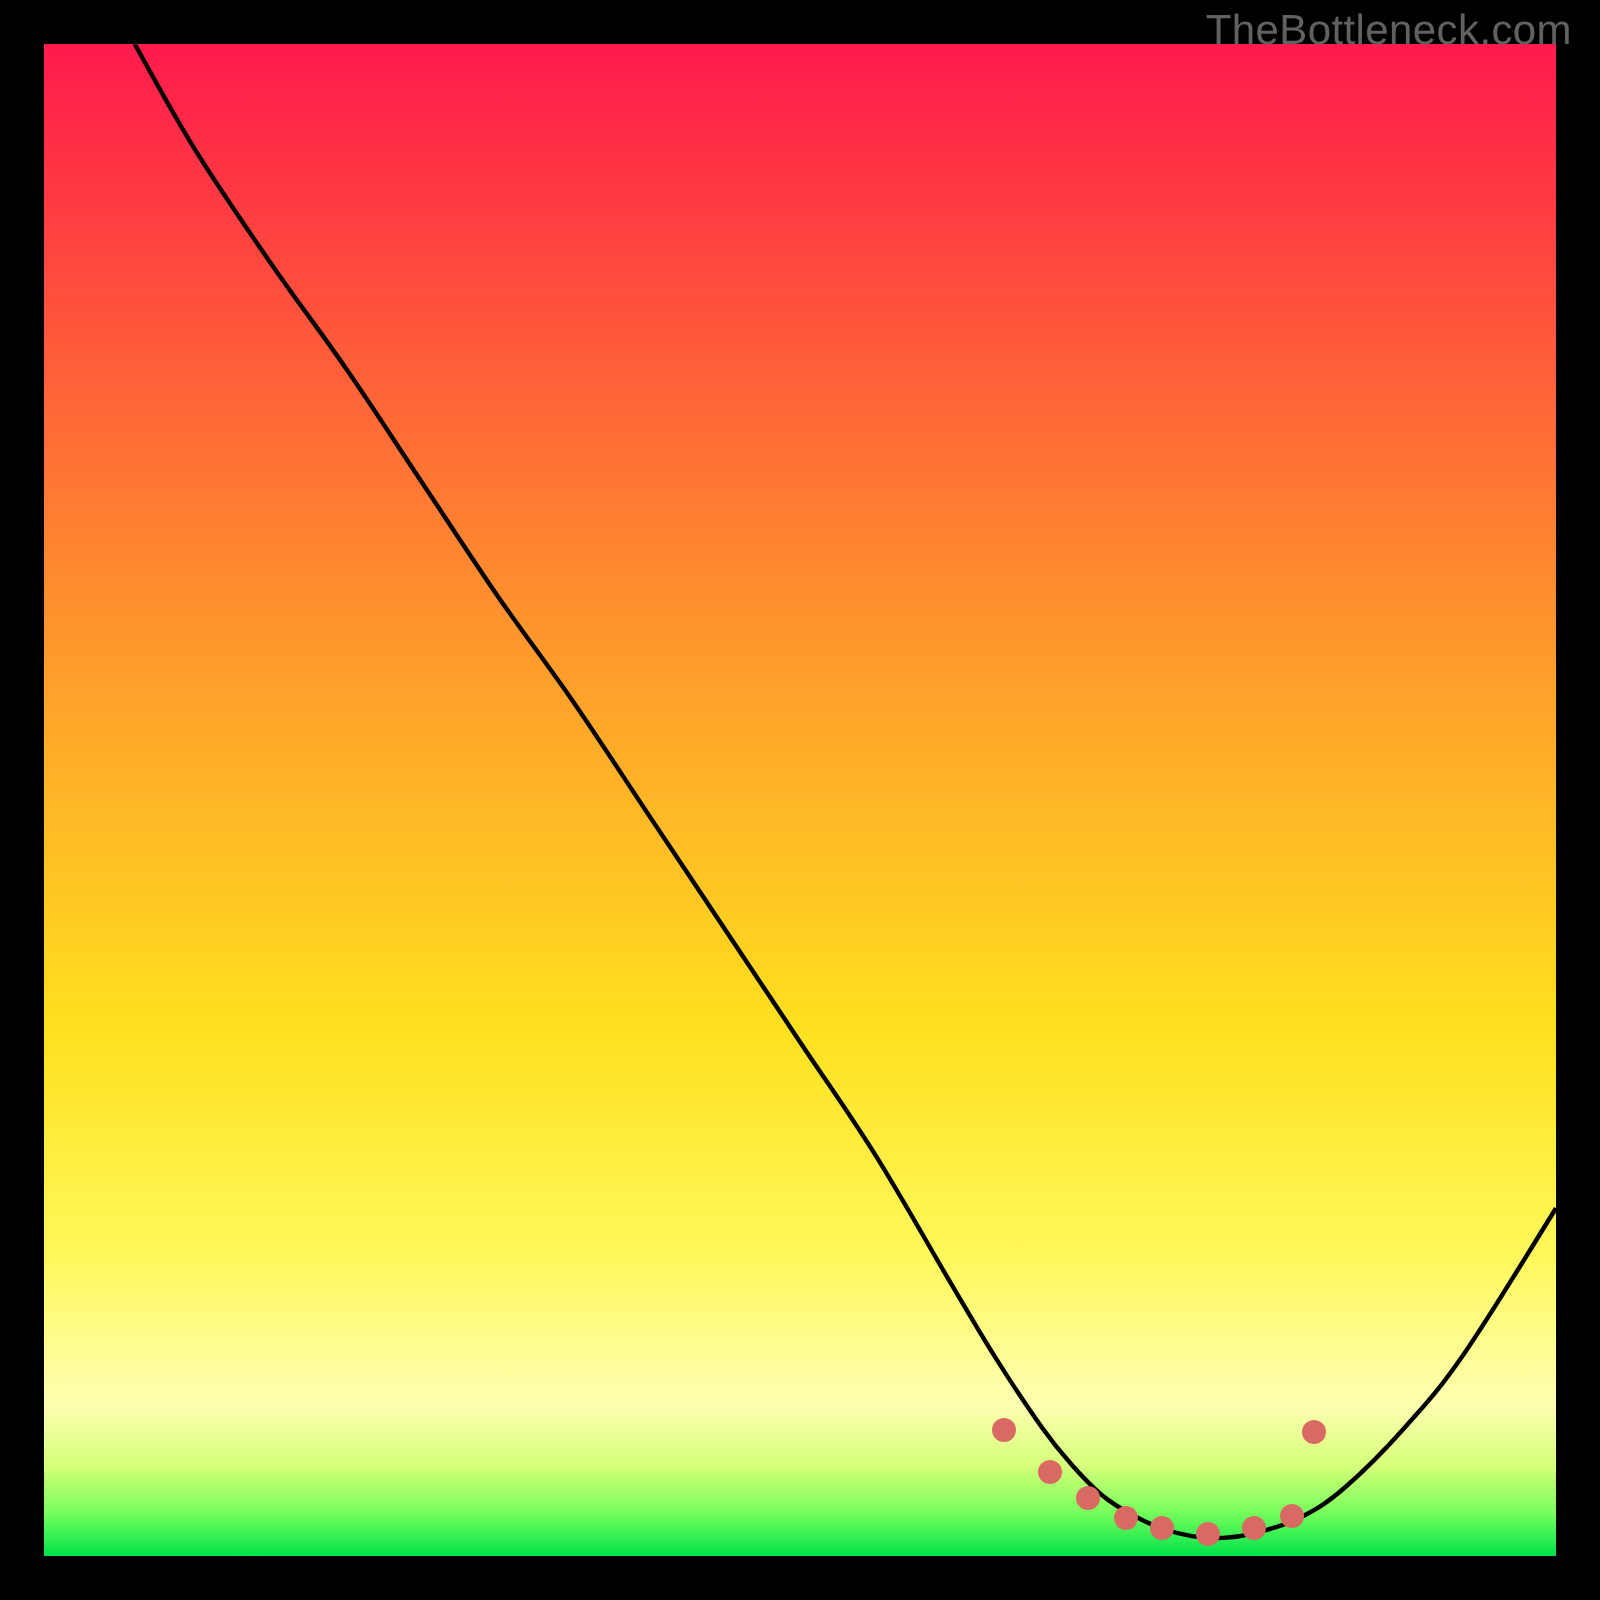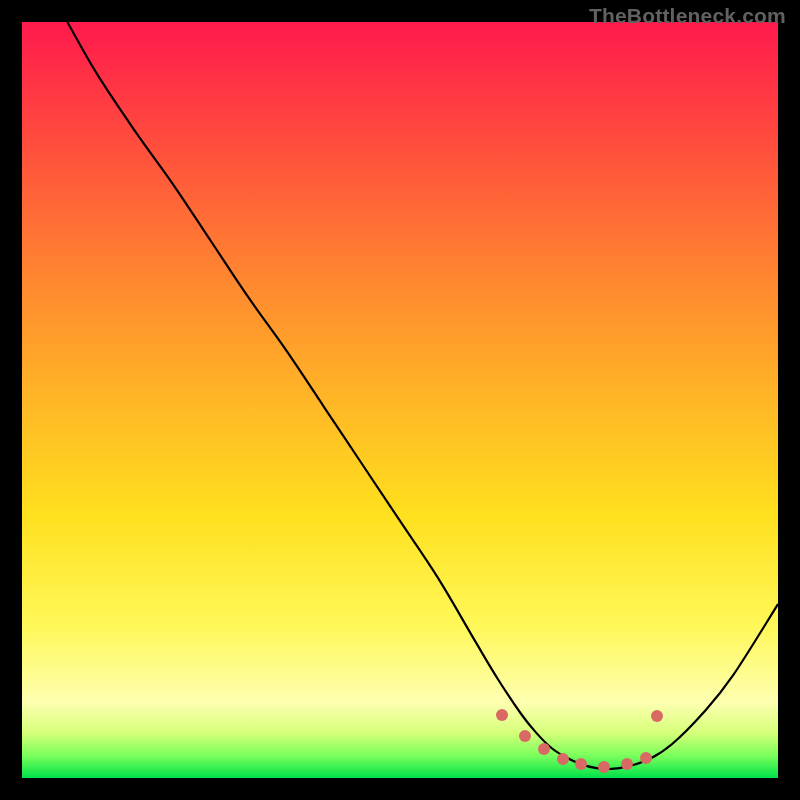--- a/index.html
+++ b/index.html
@@ -13,21 +13,21 @@
       #ff5a3a 20%,
       #ff8a2f 35%,
       #ffb626 50%,
       #ffe01e 65%,
       #fff85a 80%,
       #fdffb0 90%,
       #d6ff7a 94%,
       #7cff5c 97%,
       #00e24a 100%);
   }
-  .watermark { position: absolute; top: 4px; right: 14px; color: #616161; font-size: 21px; font-weight: 700; letter-spacing: 0.2px; z-index: 5; }
+  .watermark { position: absolute; top: 4px; right: 14px; color: #616161; font-size: 21px; font-weight: 400; letter-spacing: 0.2px; z-index: 5; }
   svg.curve { position: absolute; top: 0; left: 0; width: 100%; height: 100%; z-index: 2; }
   .dots { position: absolute; top: 0; left: 0; width: 100%; height: 100%; z-index: 3; }
   .dot { position: absolute; width: 12px; height: 12px; border-radius: 50%; background: #d96a63; transform: translate(-50%, -50%); }
 </style>
 </head>
 <body>
 
 <div class="frame">
   <div class="watermark">TheBottleneck.com</div>
   <div class="plot-area">

